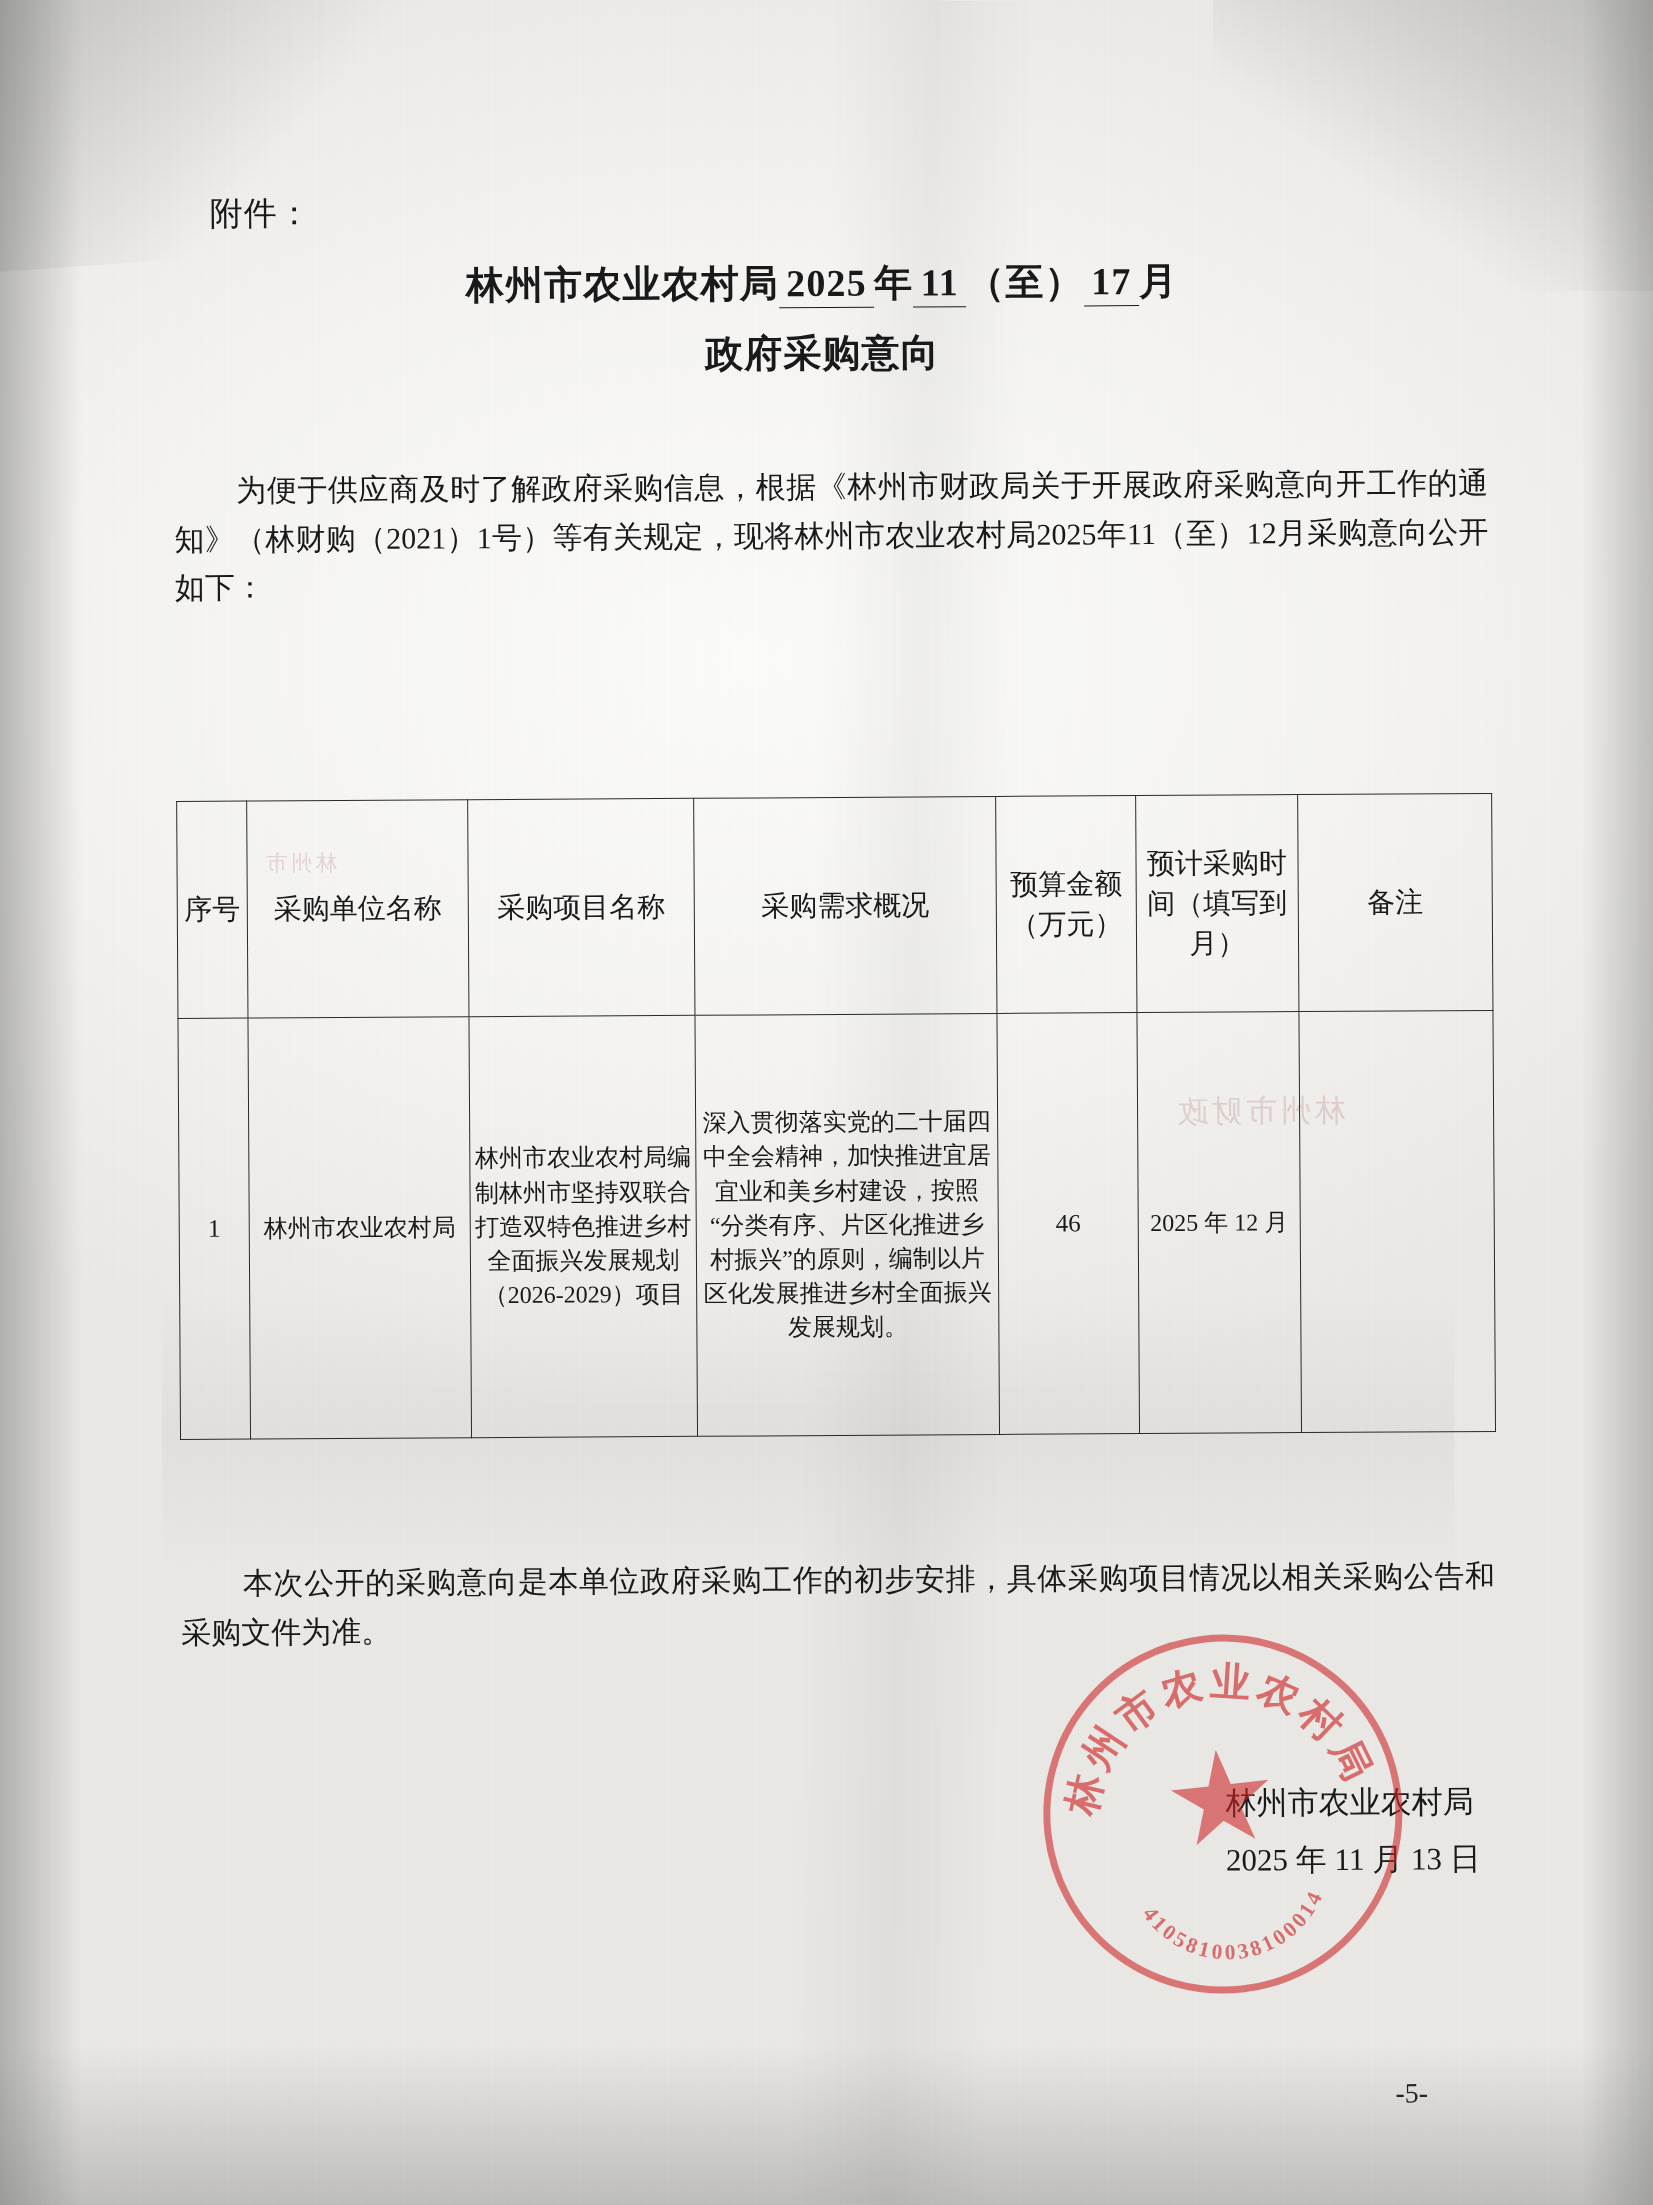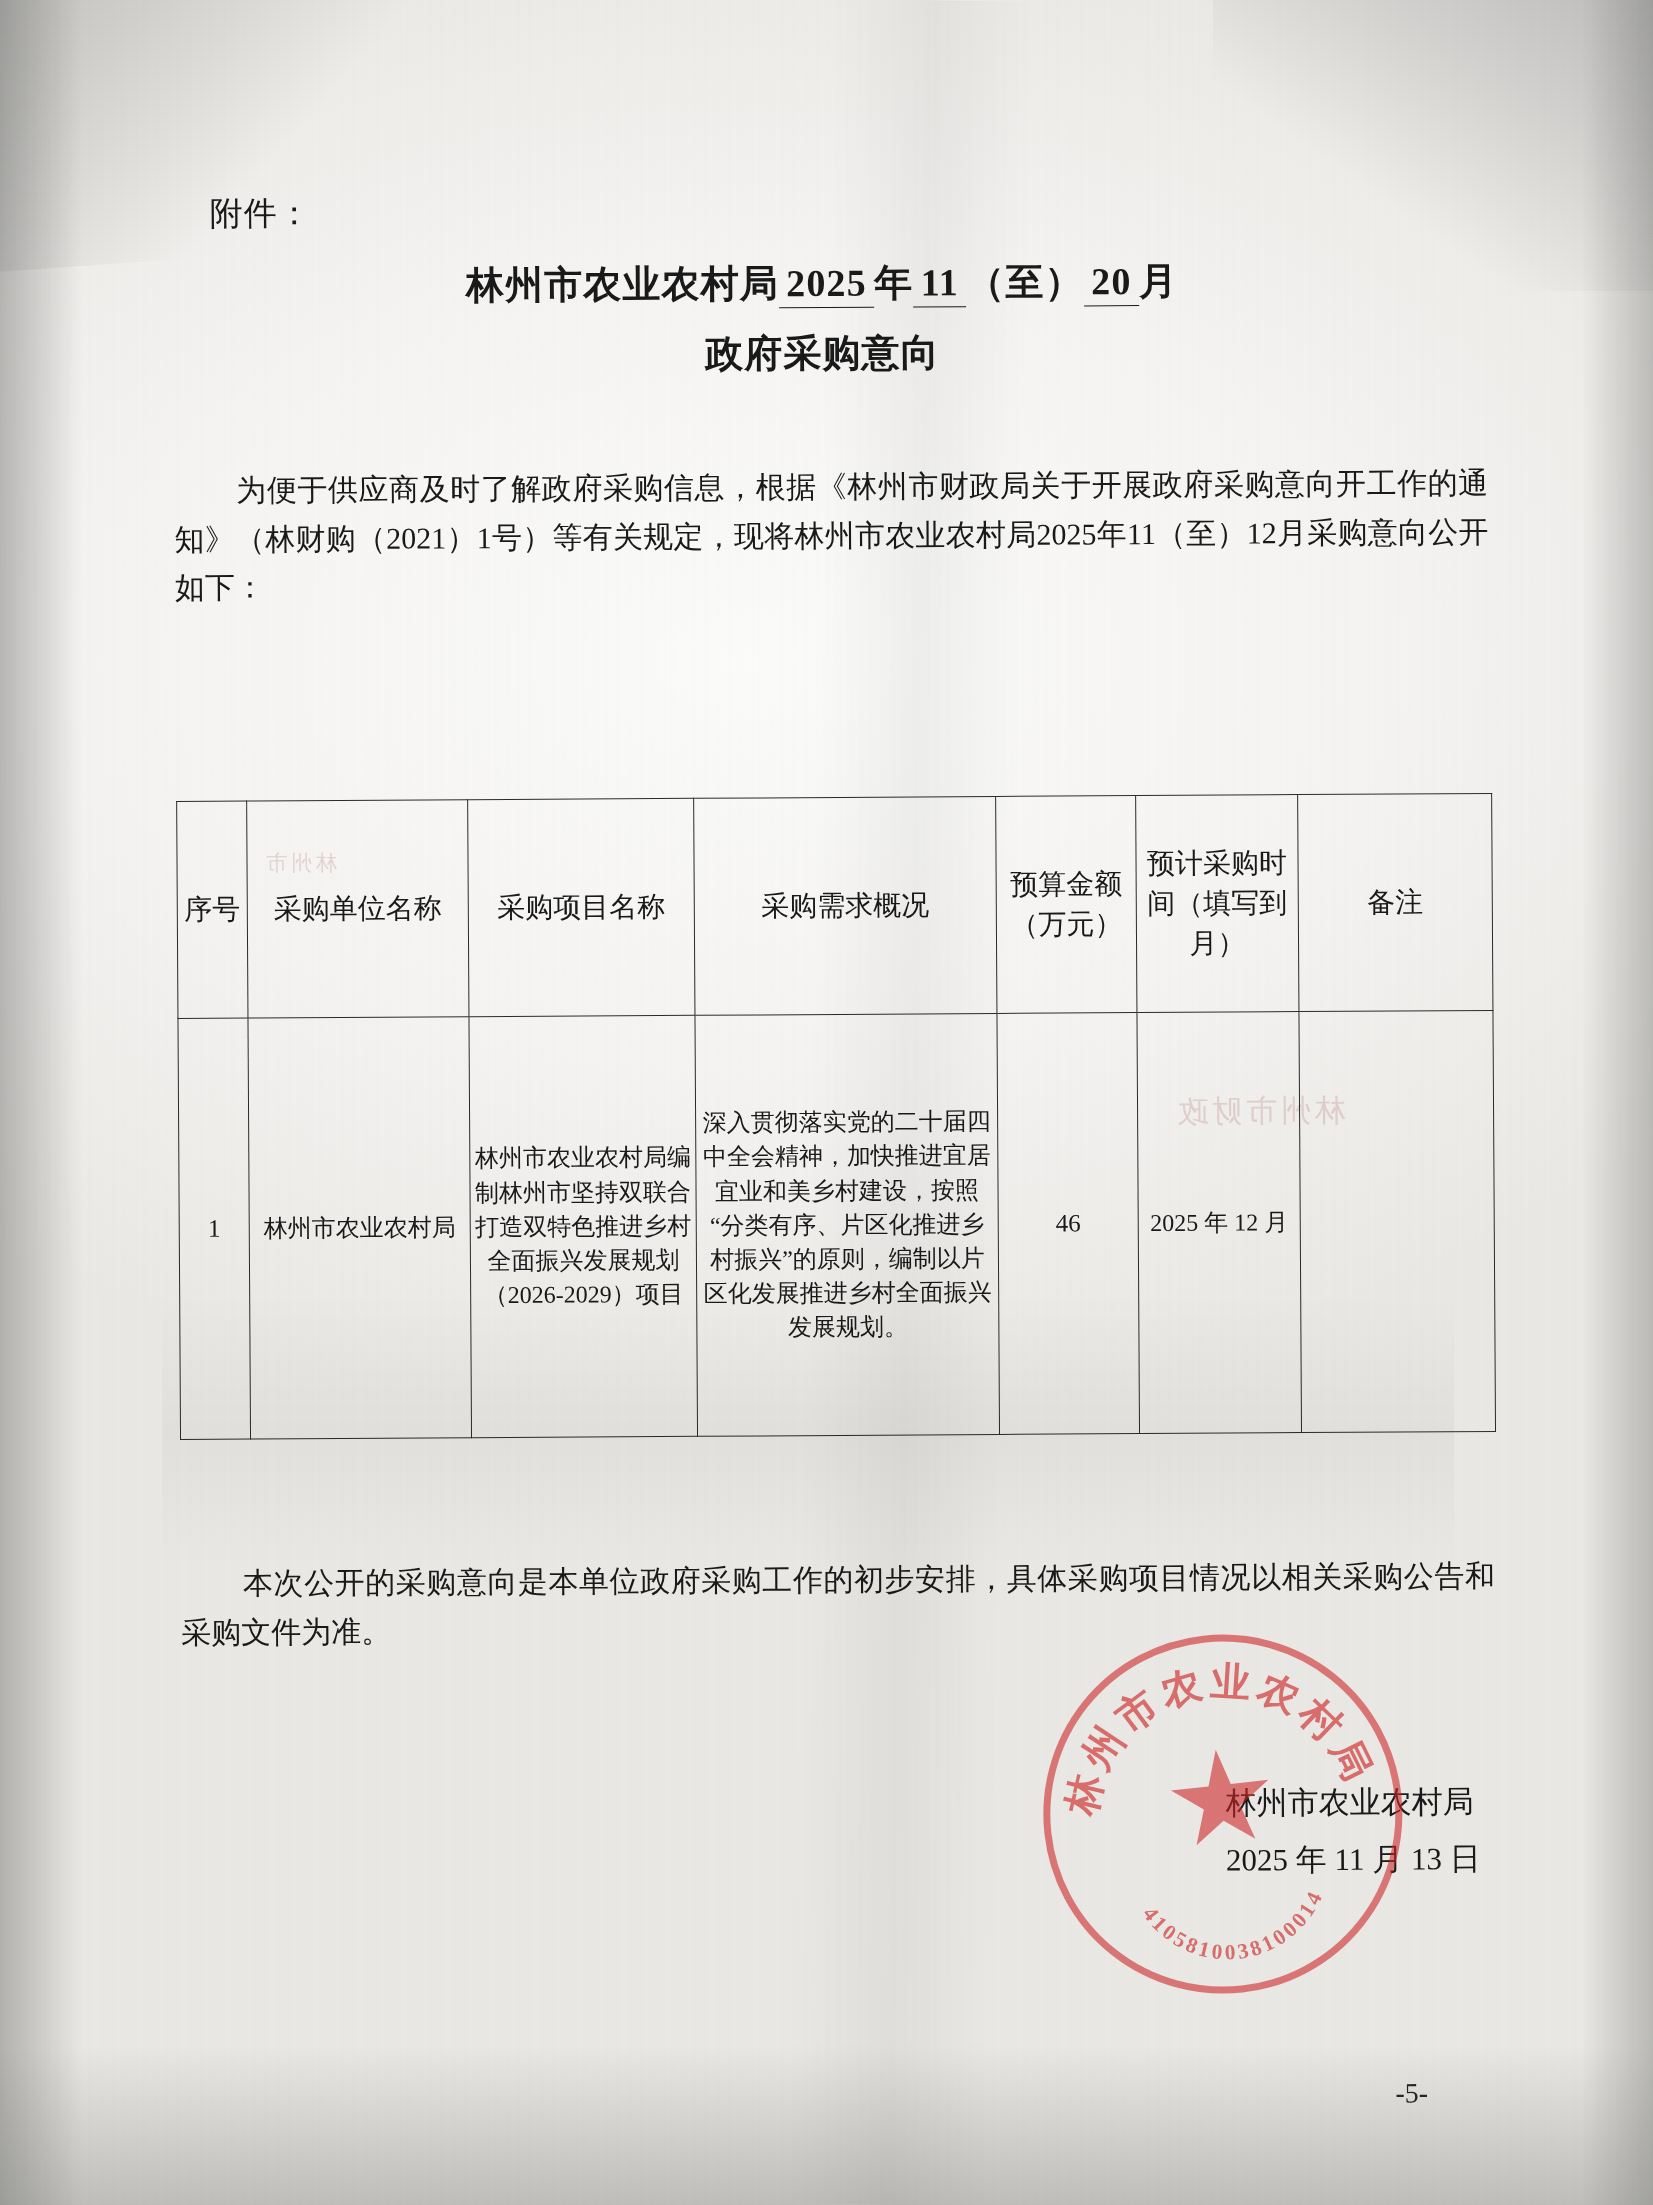--- a/index.html
+++ b/index.html
@@ -222,21 +222,21 @@
 </head>
 <body>
 
 <div id="page">
 
   <div id="content">
 
     <div class="attachment-label">附件：</div>
 
     <div class="doc-title-line l1">
-      <span class="t-seg">林州市农业农村局</span><span class="t-seg u-line">2025</span><span class="t-seg">年</span><span class="t-seg u-line">11</span><span class="t-seg">（至）</span><span class="t-seg u-line">20</span><span class="t-seg">月</span>
+      <span class="t-seg">林州市农业农村局</span><span class="t-seg u-line">2025</span><span class="t-seg">年</span><span class="t-seg u-line">11</span><span class="t-seg">（至）</span><span class="t-seg u-line">17</span><span class="t-seg">月</span>
     </div>
 
     <div class="doc-title-line l2">政府采购意向</div>
 
     <div class="body-para p1">
       <span class="indent"></span><span>为便于供应商及时了解政府采购信息，根据《林州市财政局关于开展政府采购意向开工作的通知》（林财购（2021）1号）等有关规定，现将林州市农业农村局2025年11（至）12月采购意向公开如下：</span>
     </div>
 
     <div class="ghost g1">林州市</div>
     <div class="ghost g2">林州市财政</div>

